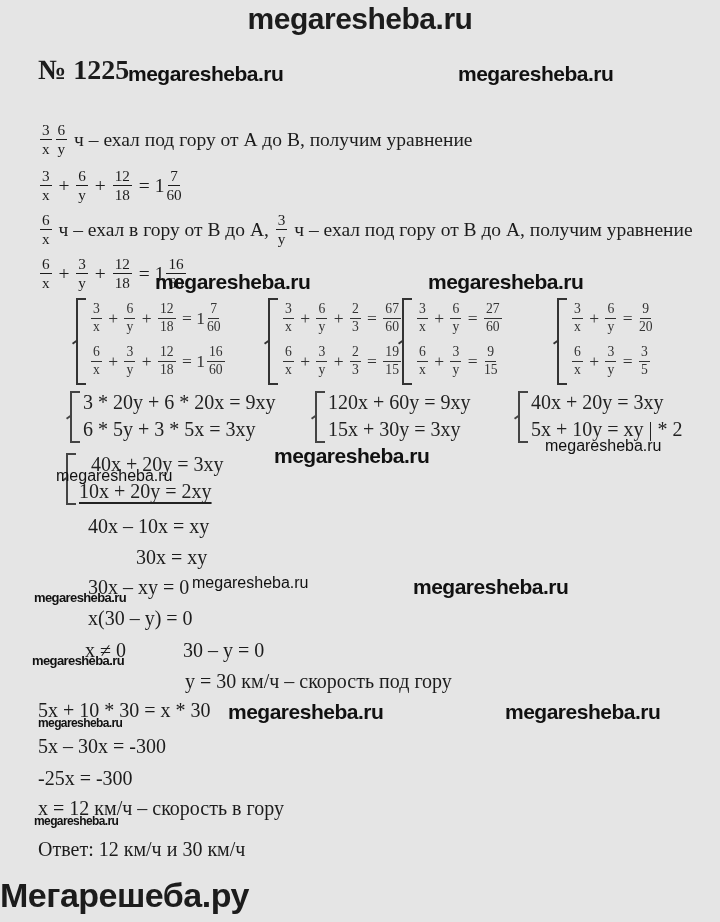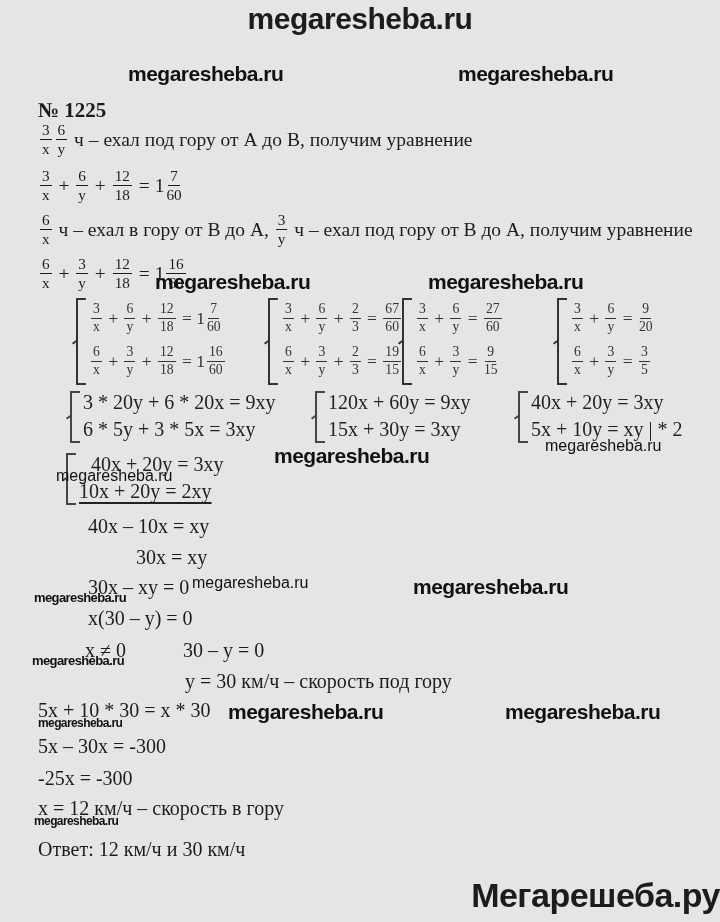--- a/index.html
+++ b/index.html
@@ -4,23 +4,23 @@
 <style>
   html,body{margin:0;padding:0;background:#ffffff;}
   #page{position:relative;width:720px;height:922px;background:#e5e5e5;color:#1c1c1c;
         font-family:"Liberation Serif", serif;overflow:hidden;}
 
   .abs{position:absolute;}
 
   
   .site-title{left:0;top:2px;width:100%;text-align:center;
     font-family:"Liberation Sans", sans-serif;font-weight:bold;font-size:30px;letter-spacing:-0.5px;}
-  .footer-title{left:0;top:876px;width:100%;text-align:right;
+  .footer-title{left:0;top:876px;width:100%;text-align:left;
     font-family:"Liberation Sans", sans-serif;font-weight:bold;font-size:34px;letter-spacing:-0.5px;}
-  .problem-number{left:38px;top:54px;font-weight:bold;font-size:21px;margin-top:44px;}
+  .problem-number{left:38px;top:54px;font-weight:bold;font-size:28px;}
 
   
   .wm{font-family:"Liberation Sans", sans-serif;color:#111;white-space:nowrap;}
   .wm-b{font-weight:bold;font-size:21px;letter-spacing:-0.5px;}
   .wm-r{font-weight:normal;font-size:16px;}
   .wm-s{font-weight:bold;font-size:13px;letter-spacing:-0.6px;}
   .wm-xs{font-weight:bold;font-size:12px;letter-spacing:-0.6px;}
 
   
   .tline{font-size:19px;white-space:pre;}

